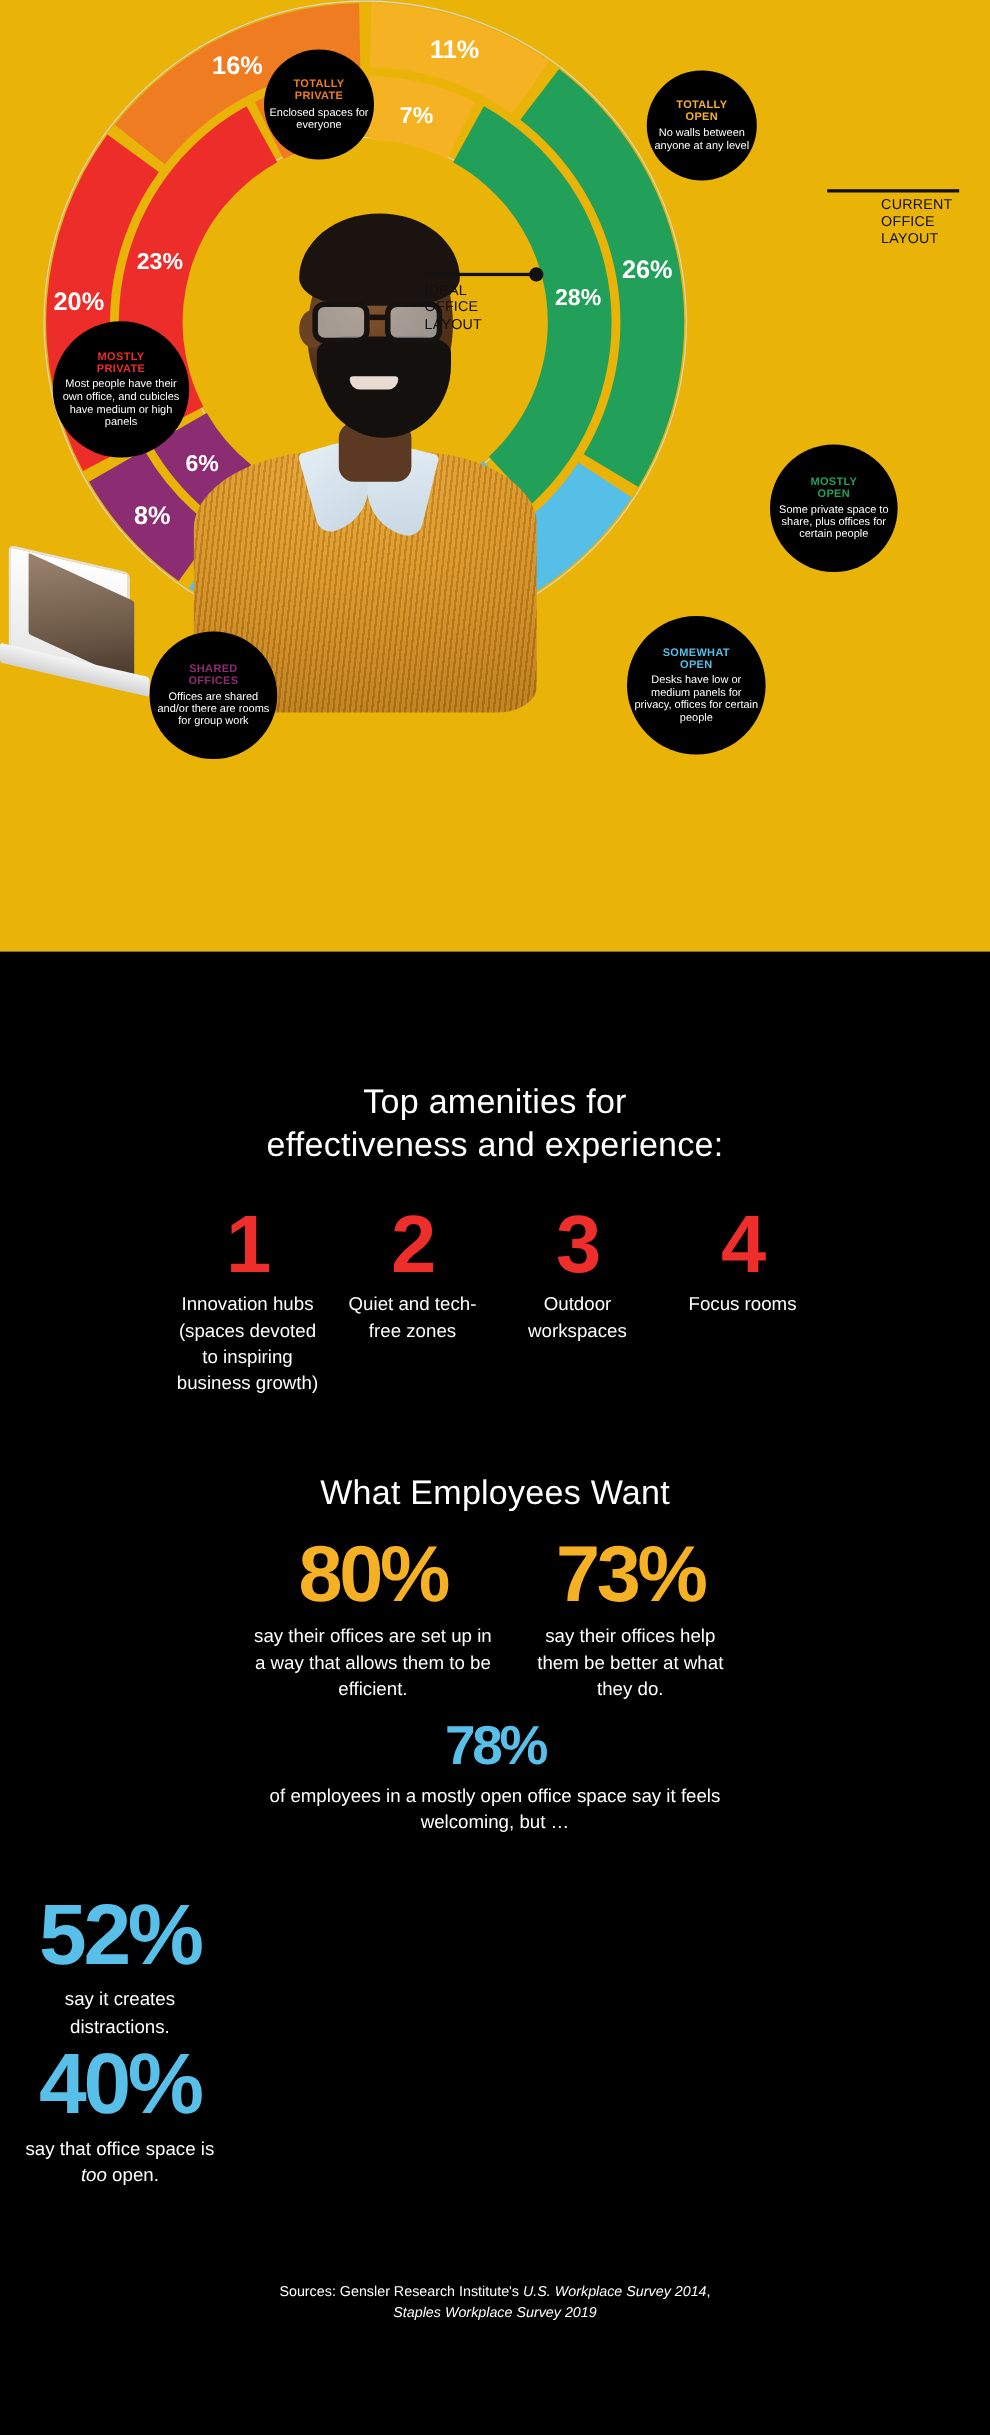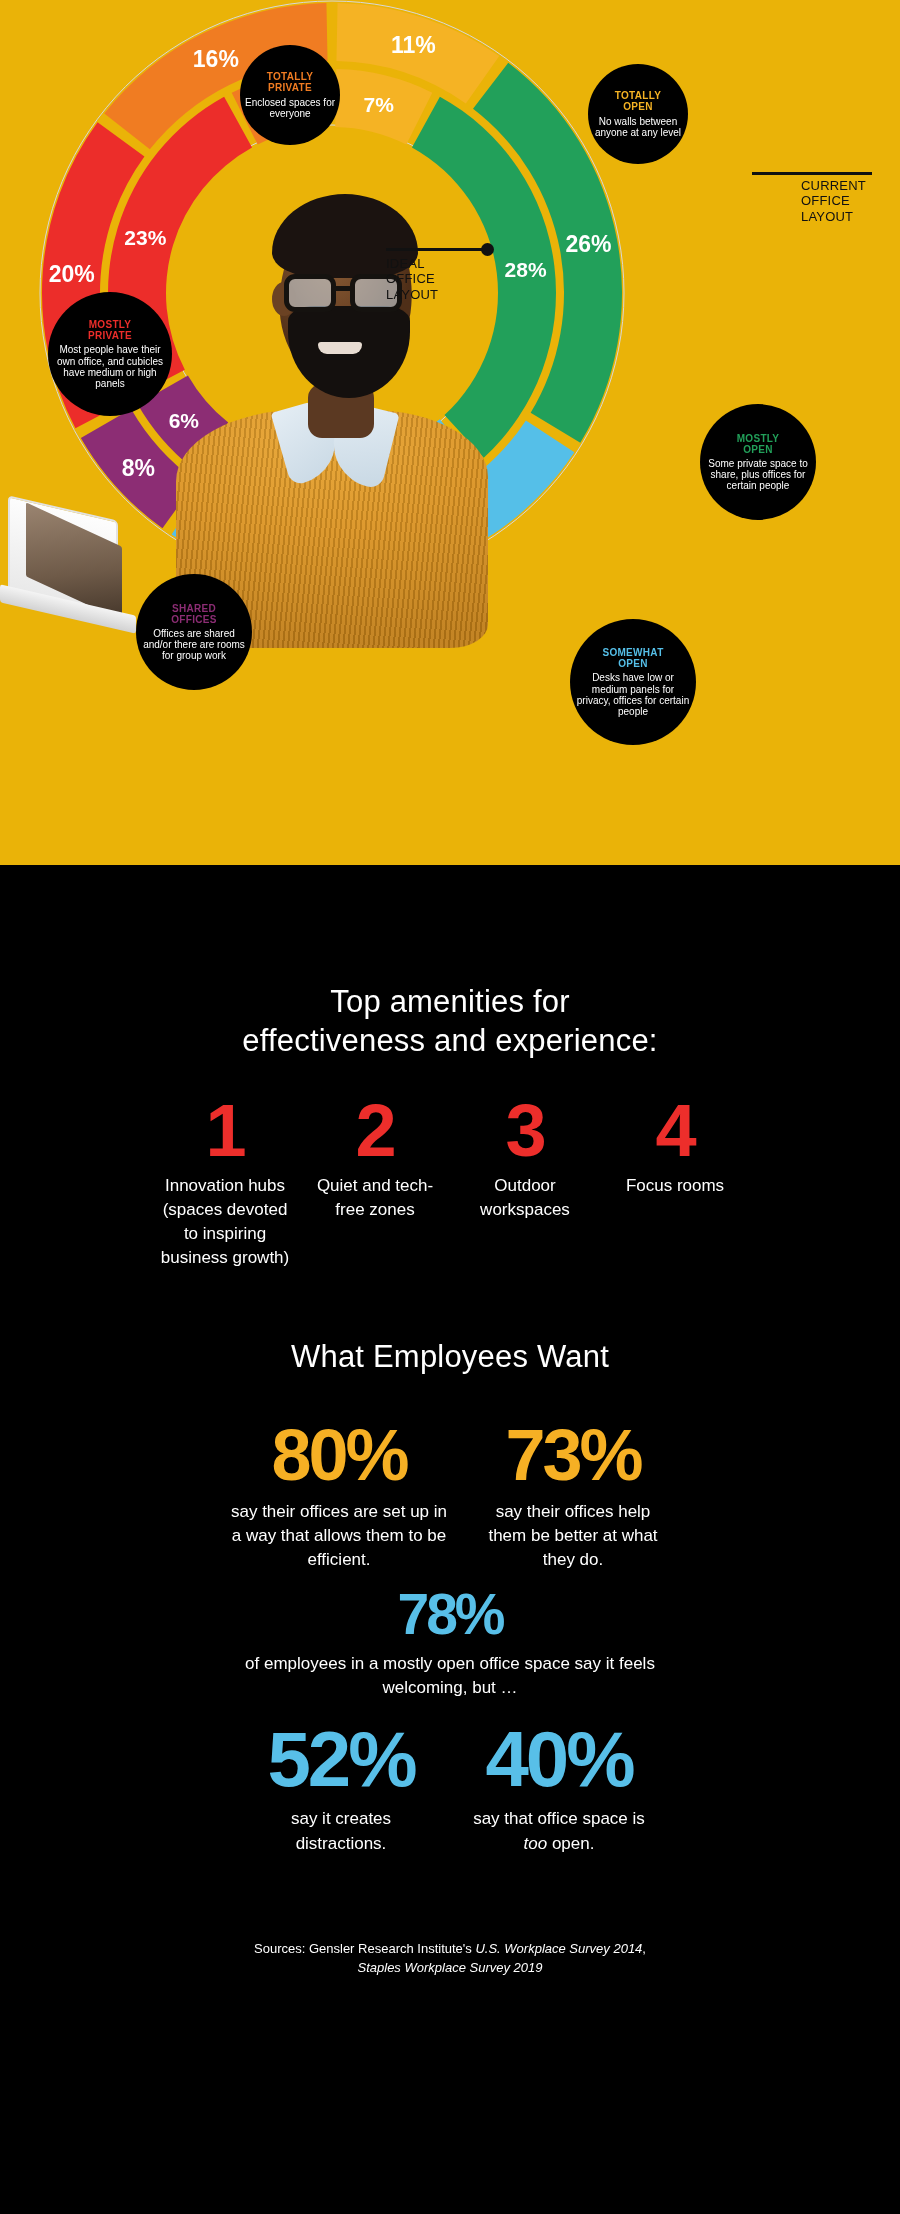--- a/index.html
+++ b/index.html
@@ -233,21 +233,21 @@
     font-weight:bold;
     letter-spacing:-3px;
     line-height:1;
   }
   .stat-cap {
     font-size:17px;
     line-height:1.42;
     margin-top:9px;
     color:#ffffff;
   }
-  .amber { color:#f6b024;margin-top:24px; }
+  .amber { color:#f6b024; }
   .cyan  { color:#58bfe8; }
 
   .sources {
     font-size:13px;
     line-height:1.45;
     color:#ffffff;
   }
   .sources i { font-style:italic; }
 </style>
 </head>
@@ -380,21 +380,21 @@
   </div>
 
   <div class="bubble" style="left:136px; top:574px; width:116px; height:116px; font-size:10px;">
     <div class="b-title" style="color:#8c2d74;">
       <div>SHARED</div>
       <div>OFFICES</div>
     </div>
     <div class="b-desc">Offices are shared and/or there are rooms for group work</div>
   </div>
 
-  <div class="bubble" style="left:570px; top:619px; width:126px; height:126px; font-size:10px;">
+  <div class="bubble" style="left:570px; top:560px; width:126px; height:126px; font-size:10px;">
     <div class="b-title" style="color:#55bfe8;">
       <div>SOMEWHAT</div>
       <div>OPEN</div>
     </div>
     <div class="b-desc">Desks have low or medium panels for privacy, offices for certain people</div>
   </div>
 
 </div>
 
 <div id="dark-panel">
@@ -433,25 +433,25 @@
       <div class="stat-cap">say their offices are set up in a way that allows them to be efficient.</div>
     </div>
     <div class="stat" style="width:222px;">
       <div class="stat-num amber" style="font-size:72px;">73%</div>
       <div class="stat-cap">say their offices help them be better at what they do.</div>
     </div>
   </div>
 
 
   <div style="margin-top:14px;">
-    <div class="stat-num cyan" style="font-size:57px;">78%</div>
+    <div class="stat-num cyan" style="font-size:50px;">78%</div>
     <div class="stat-cap" style="max-width:440px;margin:9px auto 0;">of employees in a mostly open office space say it feels welcoming, but …</div>
   </div>
 
-  <div class="stat-row" style="margin-top:20px;">
+  <div class="stat-row" style="margin-top:50px;flex-direction:column;">
     <div class="stat" style="width:218px;">
       <div class="stat-num cyan" style="font-size:78px;">52%</div>
       <div class="stat-cap">say it creates distractions.</div>
     </div>
     <div class="stat" style="width:218px;">
       <div class="stat-num cyan" style="font-size:78px;">40%</div>
       <div class="stat-cap">
         <span>say that office space is </span><i>too</i><span> open.</span>
       </div>
     </div>

